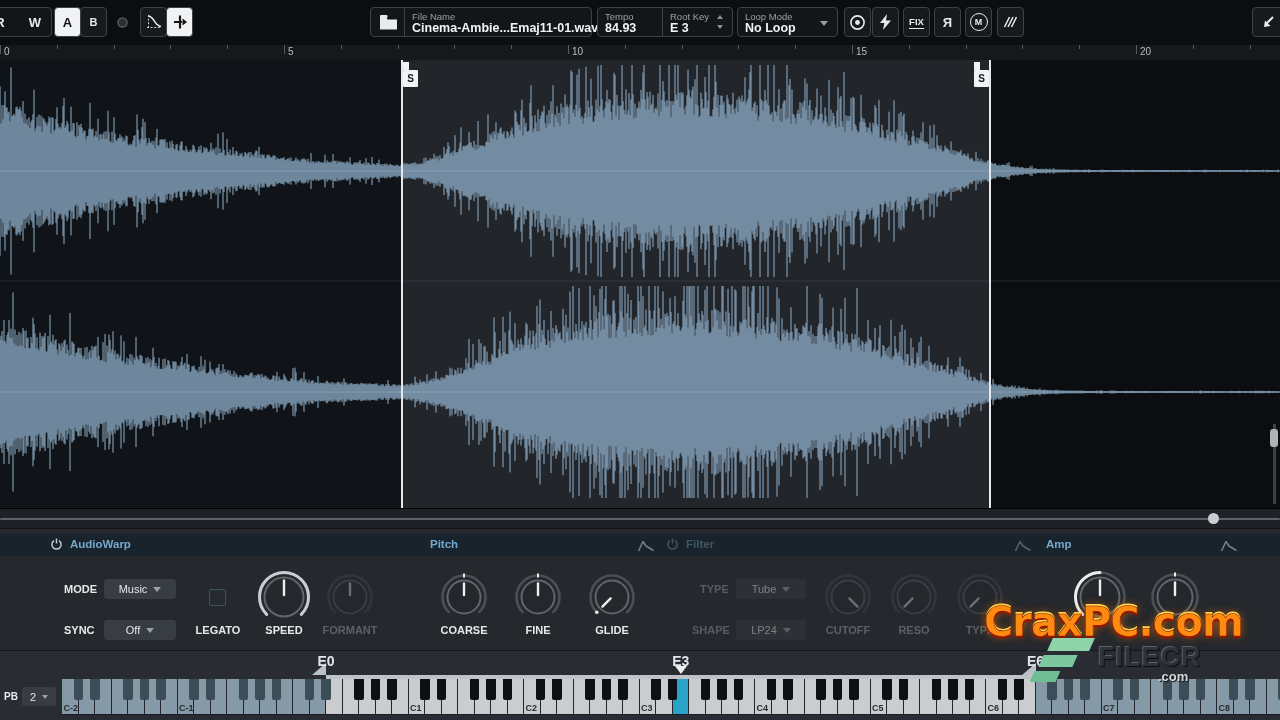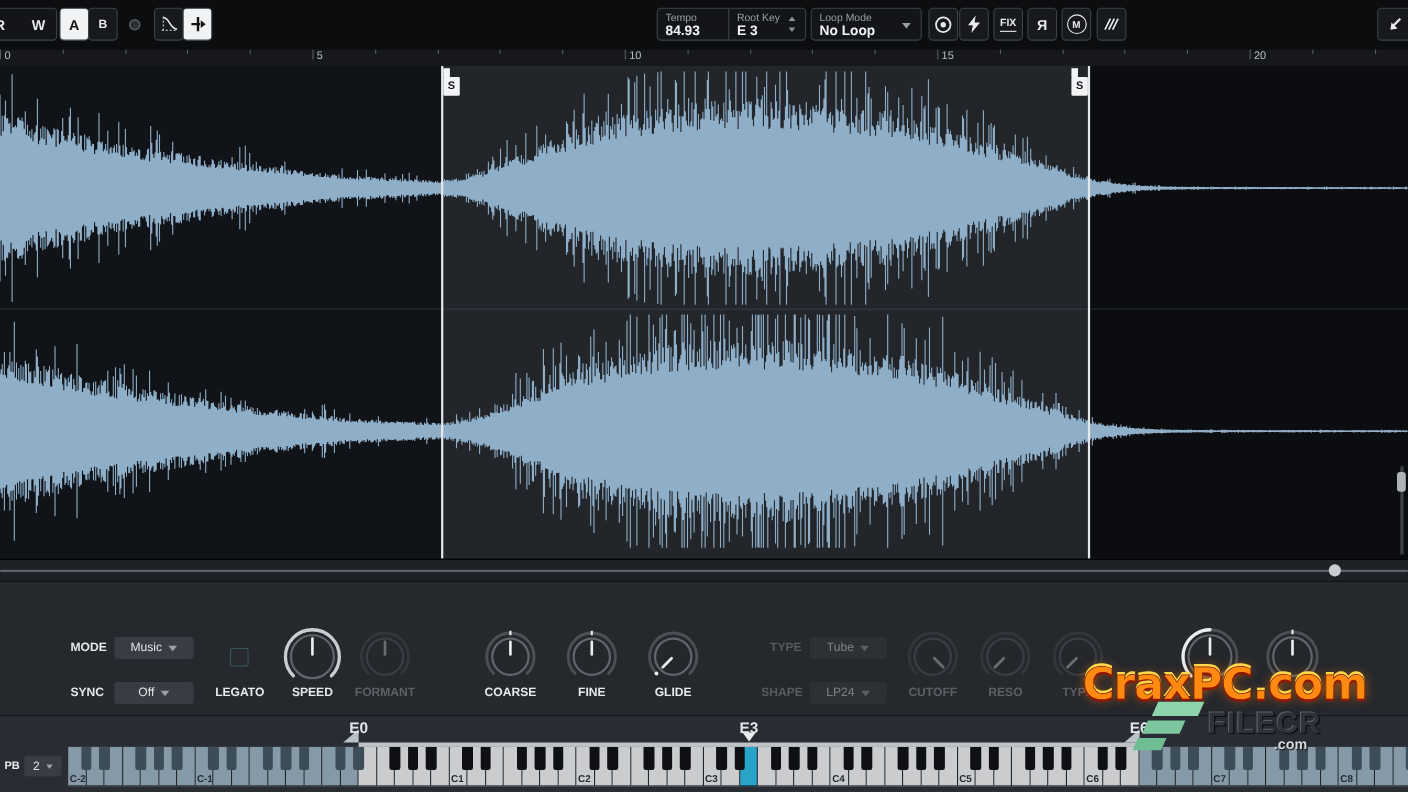--- a/index.html
+++ b/index.html
@@ -103,20 +103,29 @@
     </div>
     <div class="tbtn sel" style="left:166px;width:27px;">
       <svg width="16" height="16" viewBox="0 0 16 16">
         <line x1="8" y1="1.5" x2="8" y2="14.5" stroke="#121416" stroke-width="2.2"></line>
         <path d="M10.5 4.5 L15 8 L10.5 11.5 Z" fill="#121416"></path>
         <line x1="2" y1="8" x2="10" y2="8" stroke="#121416" stroke-width="2"></line>
       </svg>
     </div>
 
 
+    <div class="tbox" style="left:370px;width:222px;">
+      <svg class="abs" style="left:8px;top:6px;" width="19" height="17" viewBox="0 0 19 17">
+        <path d="M1 3 h6 l1.6 2.4 H18 v10 H1 Z" fill="#e9ebec"></path>
+        <rect x="1" y="1" width="7.5" height="3" rx="1" fill="#e9ebec"></rect>
+      </svg>
+      <div class="vdiv" style="left:33px;"></div>
+      <div class="tlabel" style="left:41px;top:3px;">File Name</div>
+      <div class="tvalue" style="left:41px;top:13px;">Cinema-Ambie...Emaj11-01.wav</div>
+    </div>
 
     <div class="tbox" style="left:597px;width:136px;">
       <div class="tlabel" style="left:7px;top:3px;">Tempo</div>
       <div class="tvalue" style="left:7px;top:13px;">84.93</div>
       <div class="vdiv" style="left:64px;"></div>
       <div class="tlabel" style="left:72px;top:3px;">Root Key</div>
       <div class="tvalue" style="left:72px;top:13px;">E 3</div>
       <div class="abs spin-up" style="left:119px;top:7px;"></div>
       <div class="abs spin-dn" style="left:119px;top:17px;"></div>
     </div>
@@ -217,20 +226,44 @@
   </div>
 
   <div class="scrollzone">
     <div class="hsl-track"></div>
     <div class="hsl-handle" style="left:1208px;"></div>
     <div class="vsl-track"></div>
     <div class="vsl-handle"></div>
   </div>
 
   <div class="panel">
+    <div class="phead">
+      <svg class="abs" style="left:50px;top:4px;" width="13" height="13" viewBox="0 0 13 13">
+        <path d="M4 2.6 a4.6 4.6 0 1 0 5 0" fill="none" stroke="#c3c8cc" stroke-width="1.5"></path>
+        <line x1="6.5" y1="0.5" x2="6.5" y2="5.5" stroke="#c3c8cc" stroke-width="1.5"></line>
+      </svg>
+      <div class="sect" style="left:70px;">AudioWarp</div>
+      <div class="sect" style="left:430px;">Pitch</div>
+      <svg class="abs" style="left:637px;top:5px;" width="18" height="13" viewBox="0 0 18 13">
+        <path d="M1.5 12 L6 2.5 L9 7 L16.5 11.5" fill="none" stroke="#767d84" stroke-width="1.6" stroke-linejoin="round"></path>
+      </svg>
+      <svg class="abs" style="left:666px;top:4px;" width="13" height="13" viewBox="0 0 13 13">
+        <path d="M4 2.6 a4.6 4.6 0 1 0 5 0" fill="none" stroke="#4a5archive8" stroke-width="1.5"></path>
+        <path d="M4 2.6 a4.6 4.6 0 1 0 5 0" fill="none" stroke="#4a525a" stroke-width="1.5"></path>
+        <line x1="6.5" y1="0.5" x2="6.5" y2="5.5" stroke="#4a525a" stroke-width="1.5"></line>
+      </svg>
+      <div class="sect dim" style="left:686px;">Filter</div>
+      <svg class="abs" style="left:1014px;top:5px;" width="18" height="13" viewBox="0 0 18 13">
+        <path d="M1.5 12 L6 2.5 L9 7 L16.5 11.5" fill="none" stroke="#566069" stroke-width="1.6" stroke-linejoin="round"></path>
+      </svg>
+      <div class="sect" style="left:1046px;">Amp</div>
+      <svg class="abs" style="left:1220px;top:5px;" width="18" height="13" viewBox="0 0 18 13">
+        <path d="M1.5 12 L6 2.5 L9 7 L16.5 11.5" fill="none" stroke="#767d84" stroke-width="1.6" stroke-linejoin="round"></path>
+      </svg>
+    </div>
 
     <div class="plab" style="left:64px;top:54px;">MODE</div>
     <div class="dd" style="left:104px;top:50px;width:72px;">
       <span>Music</span>
       <span class="daro"></span>
     </div>
     <div class="plab" style="left:64px;top:95px;">SYNC</div>
     <div class="dd" style="left:104px;top:91px;width:72px;">
       <span>Off</span>
       <span class="daro"></span>

